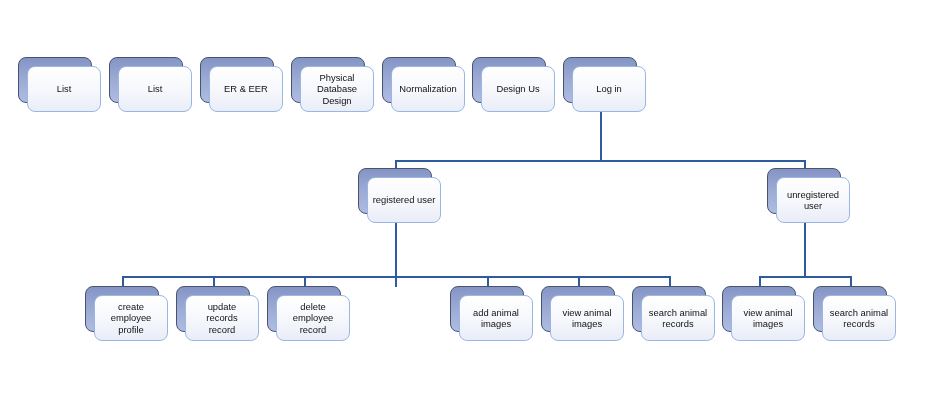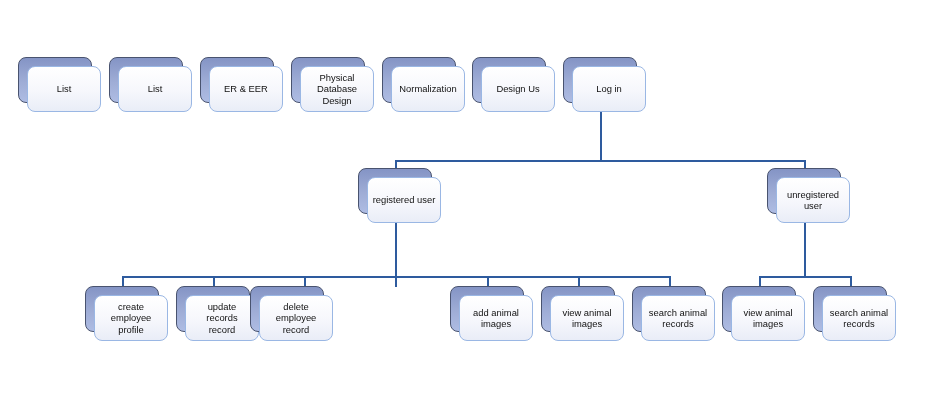--- a/index.html
+++ b/index.html
@@ -125,21 +125,21 @@
     <div class="front"><span>create
 employee
 profile</span></div>
   </div>
   <div class="node" style="left:176px; top:286px">
     <div class="back"></div>
     <div class="front"><span>update
 records
 record</span></div>
   </div>
-  <div class="node" style="left:250px; top:286px">
+  <div class="node" style="left:267px; top:286px">
     <div class="back"></div>
     <div class="front"><span>delete
 employee
 record</span></div>
   </div>
   <div class="node" style="left:450px; top:286px">
     <div class="back"></div>
     <div class="front"><span>add animal
 images</span></div>
   </div>

